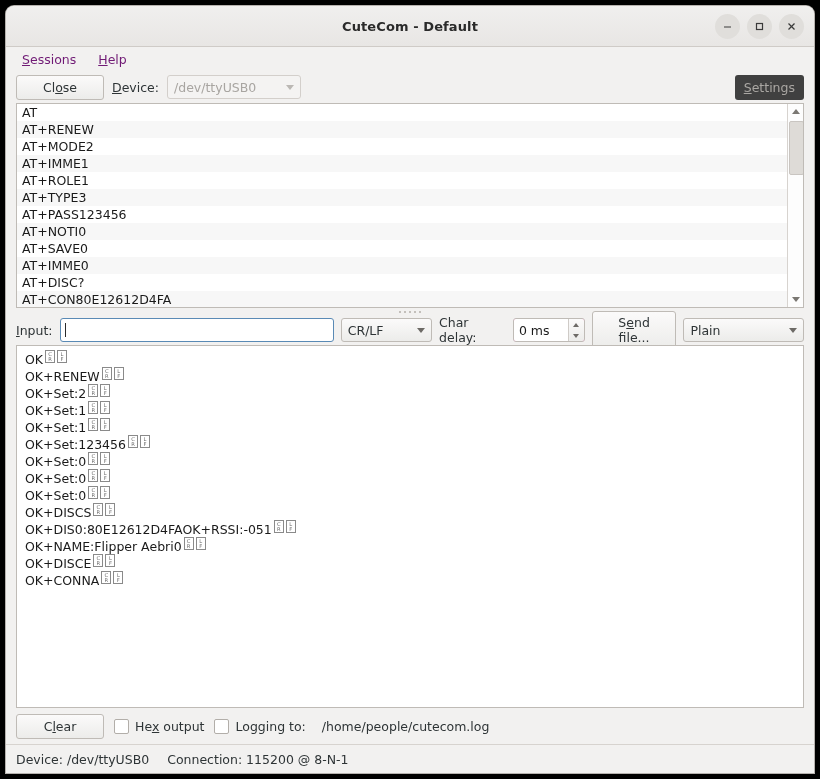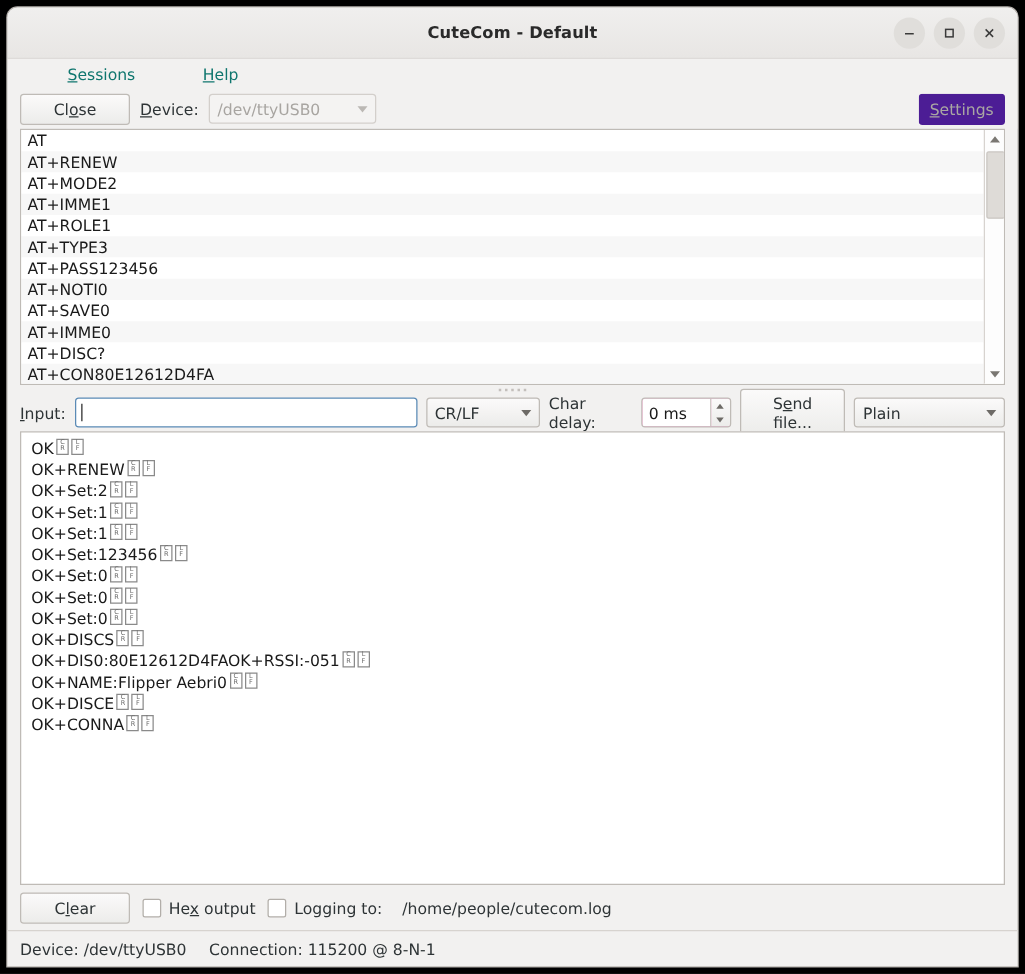--- a/index.html
+++ b/index.html
@@ -72,21 +72,21 @@
   #menubar {
     height: 24px;
     min-height: 24px;
     background: #f2f1f0;
     display: flex;
     align-items: center;
     padding-left: 14px;
     gap: 18px;
     font-size: 12.5px;
   }
-  .menu-item { padding: 2px 2px; color: #0f766e; margin-left: 32px; }
+  .menu-item { padding: 2px 2px; color: #701a75; }
   .mn { text-decoration: underline; }
 
   
   #toolbar {
     height: 32px;
     min-height: 32px;
     background: #f2f1f0;
     display: flex;
     align-items: center;
     padding: 0 10px;
@@ -124,21 +124,21 @@
     border-left: 4px solid transparent;
     border-right: 4px solid transparent;
     border-top: 5px solid #6d6a66;
   }
   .combo.disabled .caret { border-top-color: #bbb8b4; }
   #device-combo { width: 120px; }
   #settings-btn {
     position: absolute;
     right: 10px;
     color: #aaa7a3;
-    background: #4c1d95;
+    background: #404040;
     border: 1px solid transparent;
     padding: 4px 8px;
   }
 
   
   #cmdlist-wrap {
     margin: 0 10px;
     border: 1px solid #bfbbb6;
     background: #ffffff;
     height: 203px;

